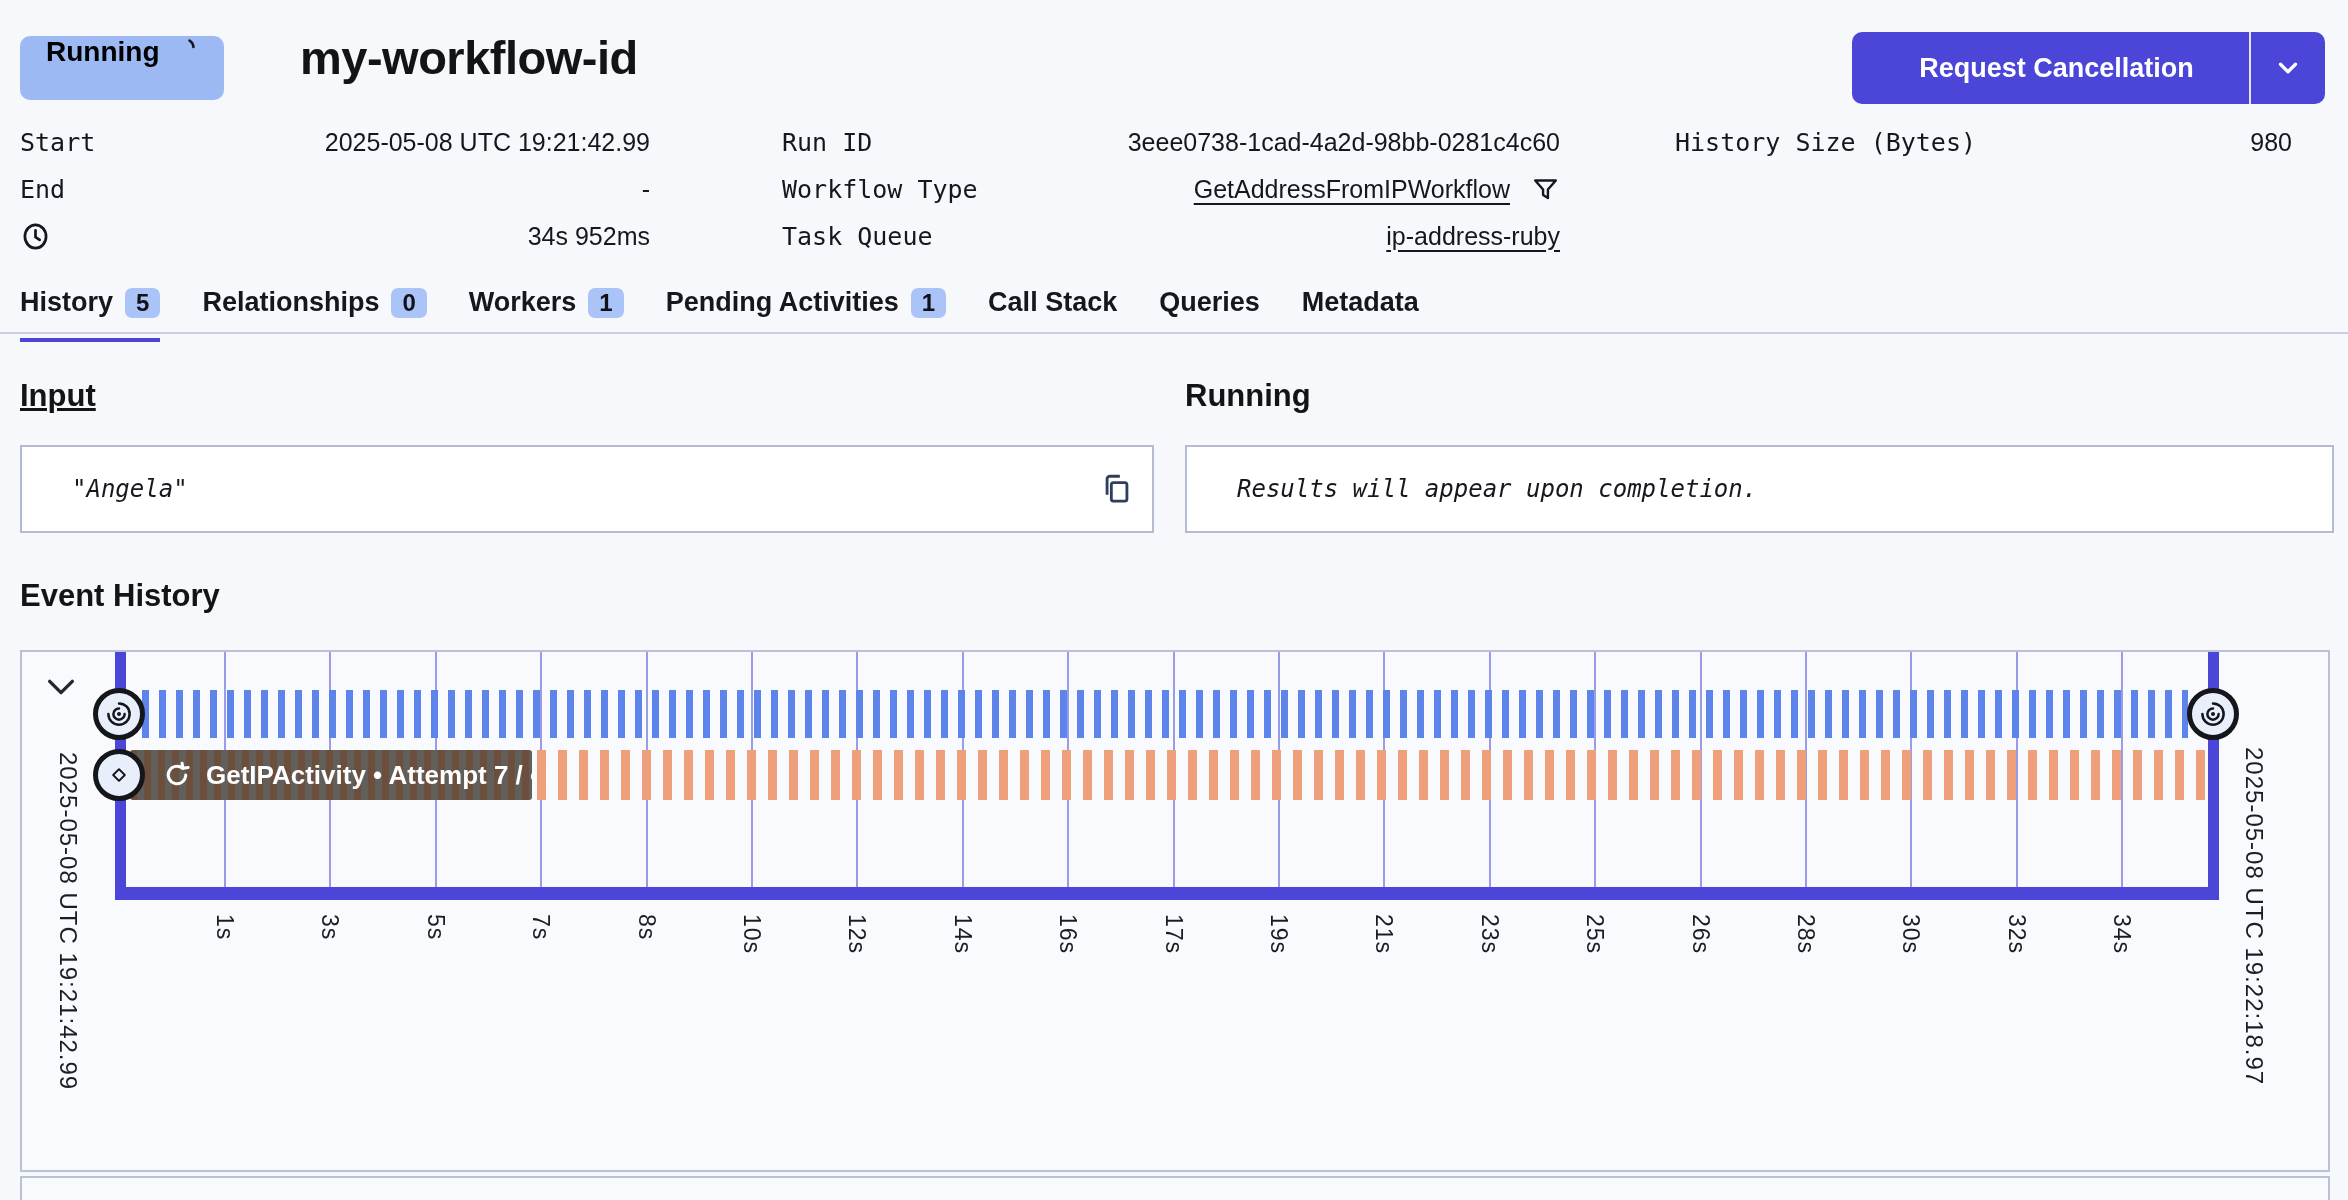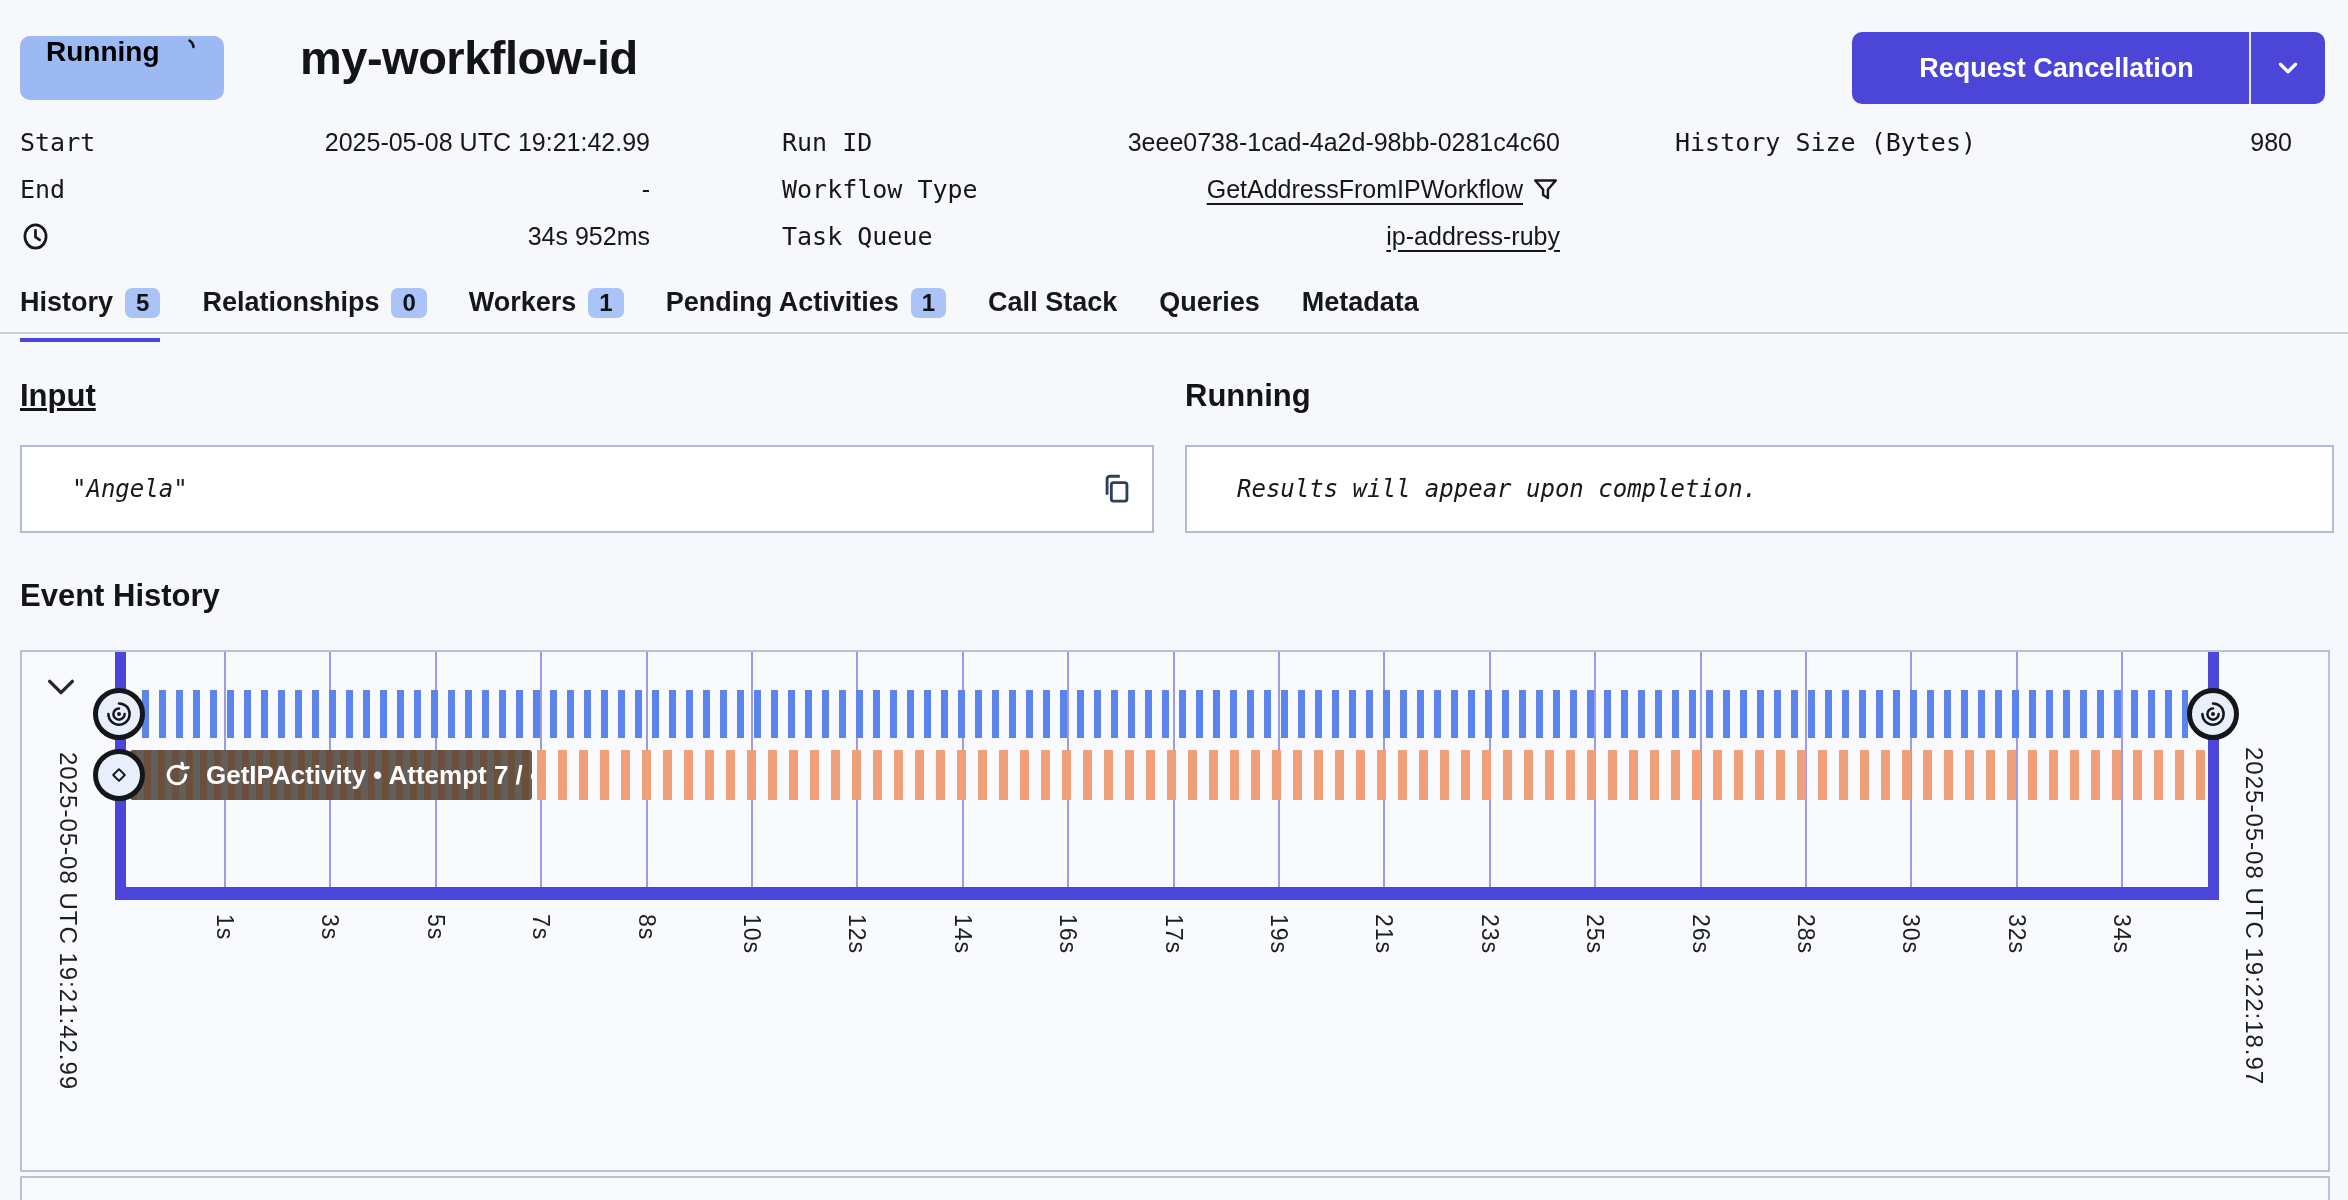--- a/index.html
+++ b/index.html
@@ -28,21 +28,21 @@
     border-right:2px solid rgba(255,255,255,0.85);
   }
   .cancel-caret{width:74px;display:flex;align-items:center;justify-content:center;cursor:pointer;}
 
   
   .meta-col{position:absolute;display:flex;flex-direction:column;gap:13px;font-size:25px;}
   .meta-row{display:flex;justify-content:space-between;align-items:center;height:34px;}
   .meta-label{font-family:"DejaVu Sans Mono","Liberation Mono",monospace;color:#16171c;}
   .meta-value{color:#16171c;}
   .link{text-decoration:underline;text-underline-offset:5px;cursor:pointer;color:#16171c;}
-  .wft-wrap{display:flex;align-items:center;gap:8px;}
+  .wft-wrap{display:flex;align-items:center;gap:21px;}
 
   
   .tabs{left:20px;top:287px;display:flex;gap:42px;align-items:flex-start;}
   .tab{display:flex;align-items:center;gap:12px;font-size:27px;font-weight:600;
        padding-bottom:20px;cursor:pointer;color:#16171c;}
   .tab.active{border-bottom:4px solid #4b45d8;}
   .tab-badge{background:#abc4f7;border-radius:7px;padding:1px 11px;font-size:24px;font-weight:600;color:#101218;}
   .tabs-divider{left:0;top:332px;width:2348px;height:2px;background:#c9cfdf;}
 
   

